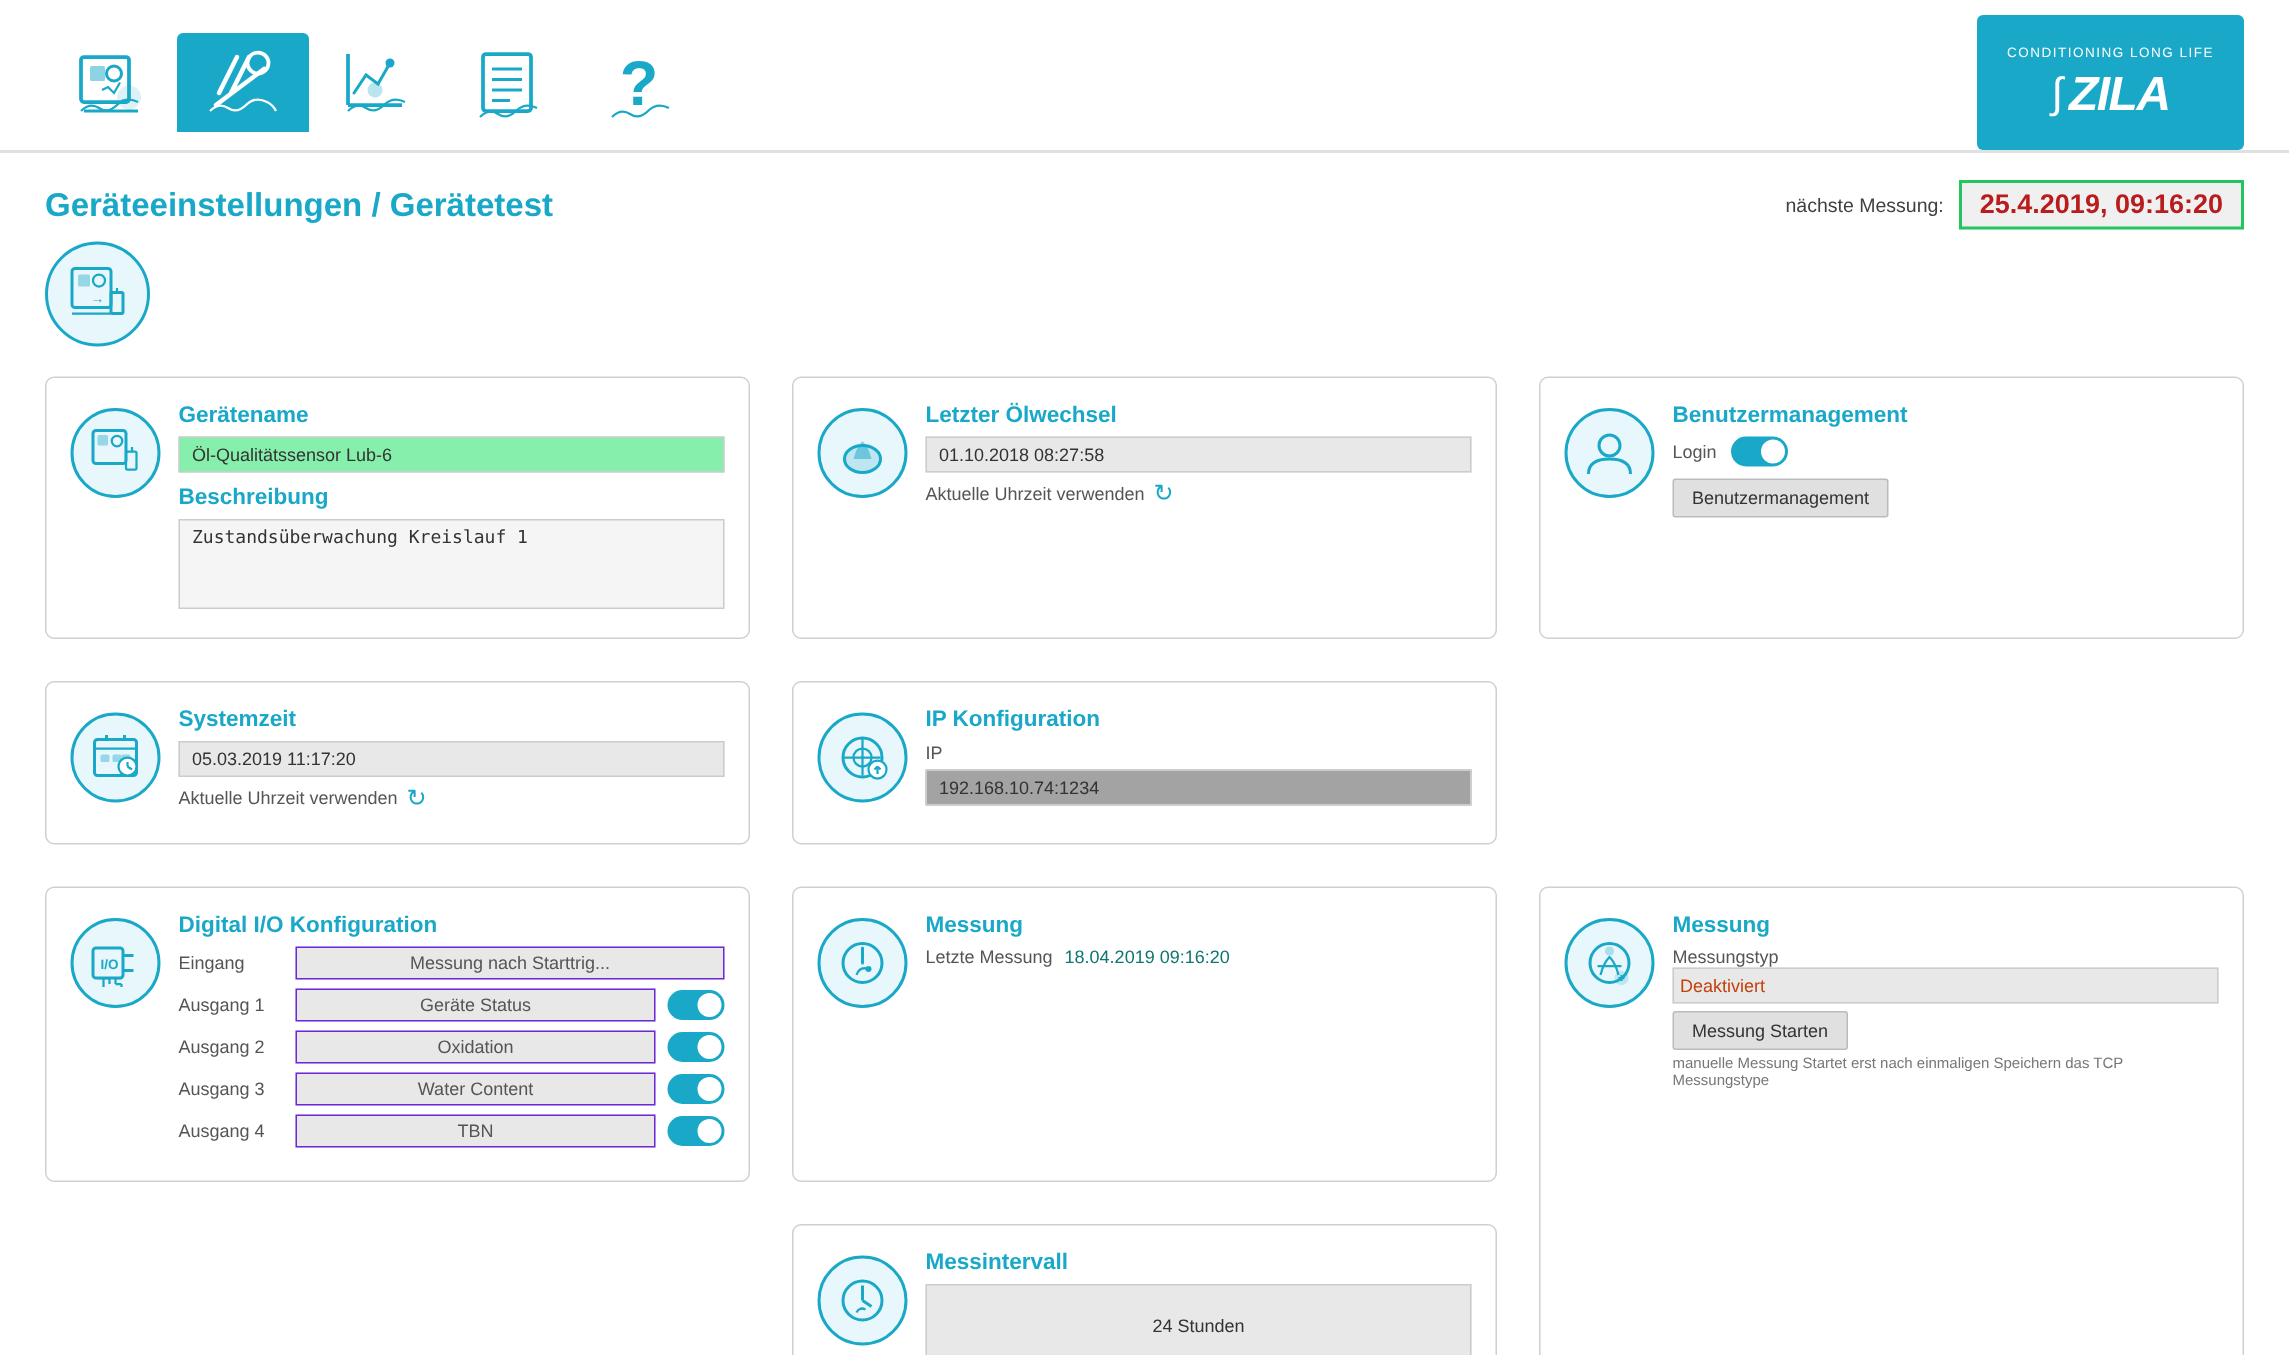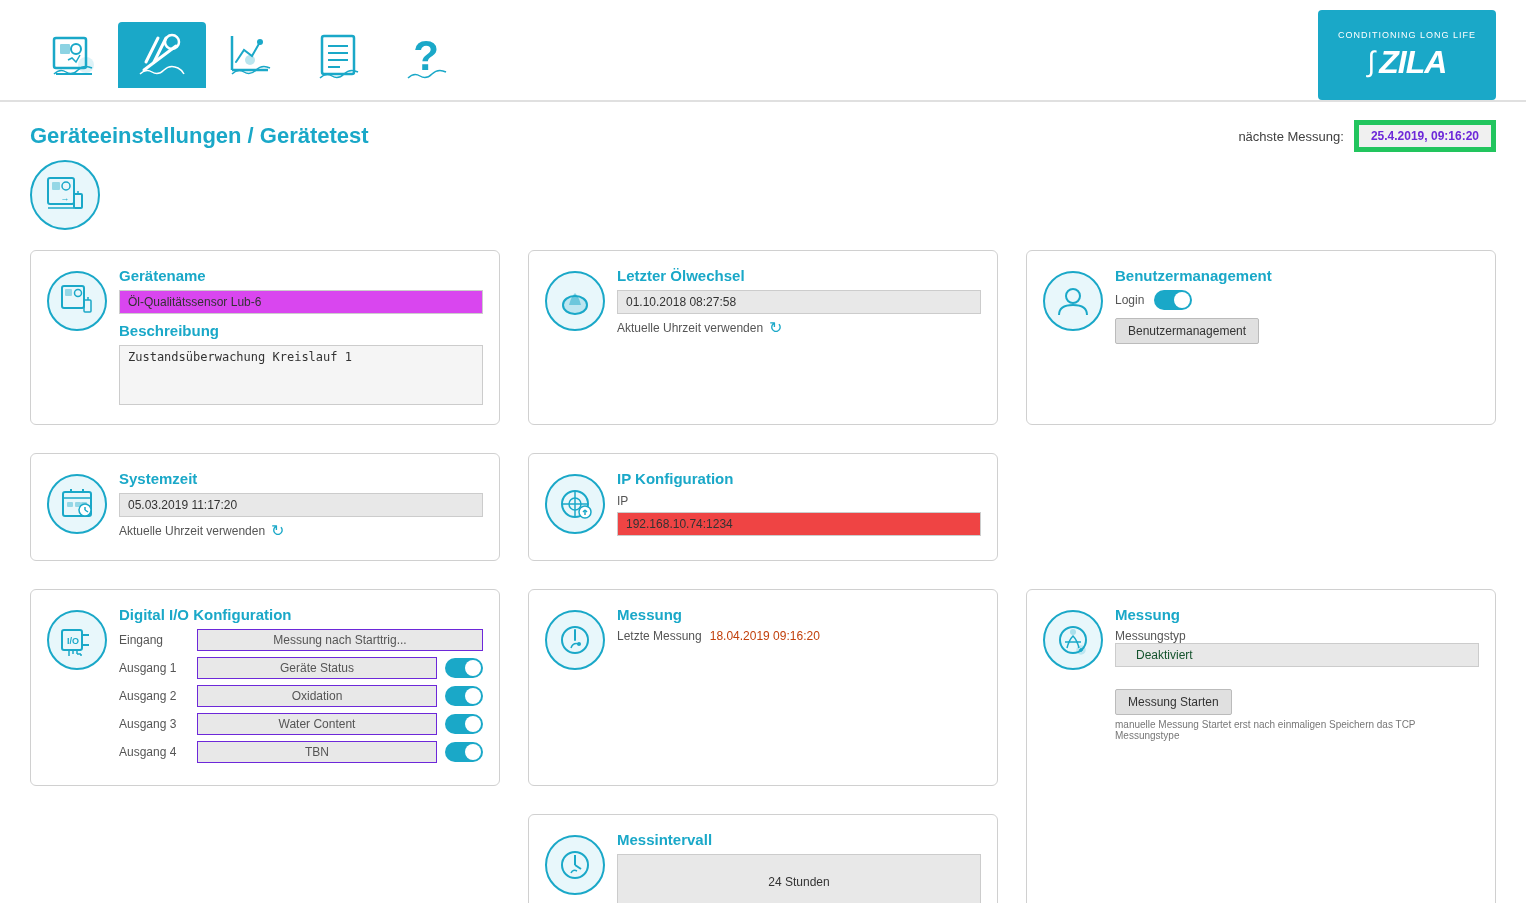--- a/index.html
+++ b/index.html
@@ -65,25 +65,25 @@
       align-items: center;
       gap: 10px;
       font-size: 13px;
       color: #555;
     }
     .next-measurement-label {
       color: #404040;
     }
     .next-measurement-value {
       background: #f0f0f0;
-      border: 5px solid #22c55e;
+      border: 2px solid #22c55e;
       padding: 4px 12px;
-      font-size: 12px;
+      font-size: 18px;
       font-weight: bold;
-      color: #6d28d9;
+      color: #b91c1c;
     }
 
     
     .device-icon-area {
       padding: 0 30px 10px 30px;
     }
     .device-icon-circle {
       width: 70px;
       height: 70px;
       border-radius: 50%;
@@ -140,21 +140,21 @@
     }
     .card-field-label {
       color: #555;
       font-size: 12px;
     }
     .card-input-wide {
       width: 100%;
       padding: 4px 8px;
       font-size: 12px;
       color: #333;
-      background: #d946ef;
+      background: #86efac;
       border: 1px solid #ccc;
       margin-bottom: 4px;
     }
     .card-textarea {
       width: 100%;
       height: 60px;
       font-size: 12px;
       color: #333;
       background: #f5f5f5;
       border: 1px solid #ccc;
@@ -250,21 +250,21 @@
       border: 1px solid #bbb;
       padding: 5px 12px;
       font-size: 12px;
       color: #333;
       cursor: pointer;
       border-radius: 2px;
     }
 
     
     .ip-field {
-      background: #ef4444;
+      background: #a3a3a3;
       border: 1px solid #ccc;
       padding: 4px 8px;
       font-size: 12px;
       color: #333;
       display: block;
       width: 100%;
       margin-top: 4px;
     }
     .ip-label {
       font-size: 12px;
@@ -277,31 +277,31 @@
       align-items: center;
       gap: 8px;
       margin-bottom: 6px;
     }
     .messung-label {
       font-size: 12px;
       color: #555;
     }
     .messung-value {
       font-size: 12px;
-      color: #c2410c;
+      color: #0f766e;
     }
     .messungstyp-box {
       background: #e8e8e8;
       border: 1px solid #ccc;
-      padding: 4px 20px;
-      font-size: 12px;
-      color: #14532d;
+      padding: 4px 4px;
+      font-size: 12px;
+      color: #c2410c;
       display: block;
       width: 100%;
-      margin-bottom: 22px;
+      margin-bottom: 5px;
     }
     .small-note {
       font-size: 10px;
       color: #777;
       margin-top: 4px;
     }
 
     
     .interval-box {
       background: #e8e8e8;

